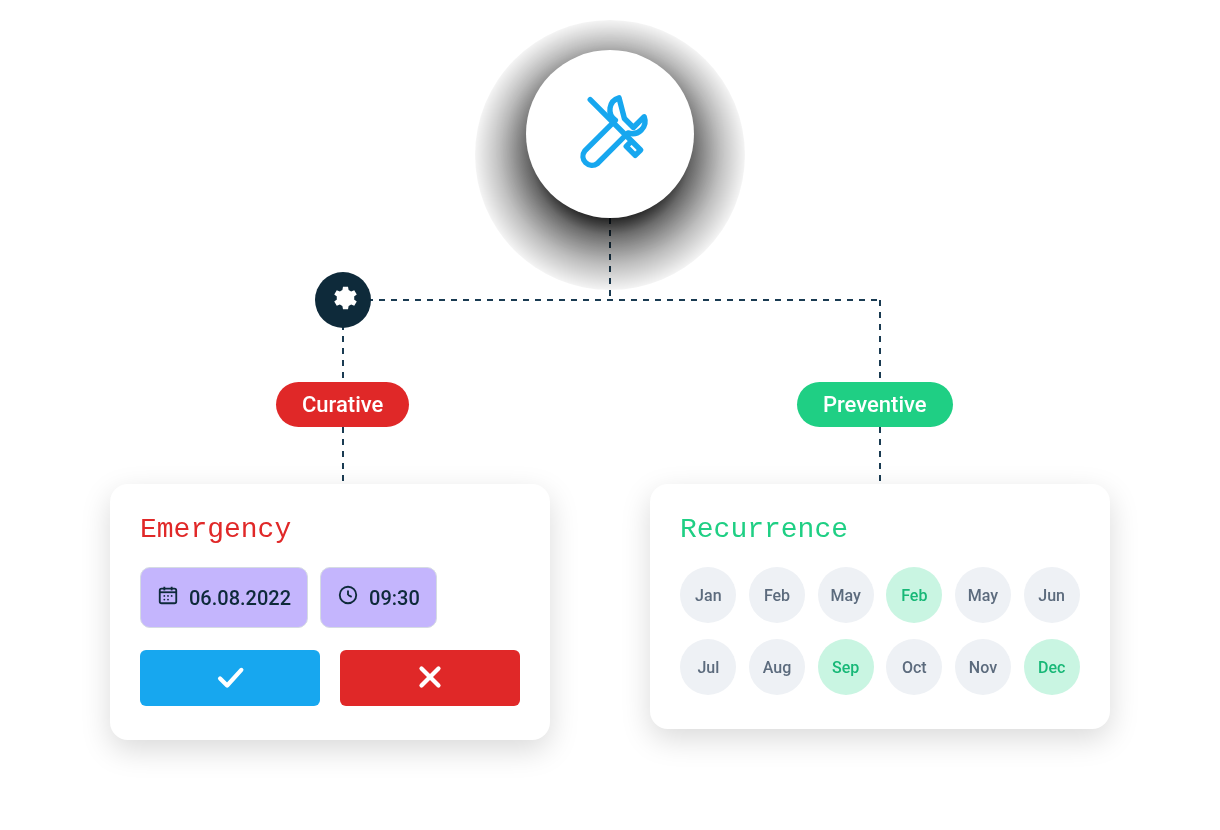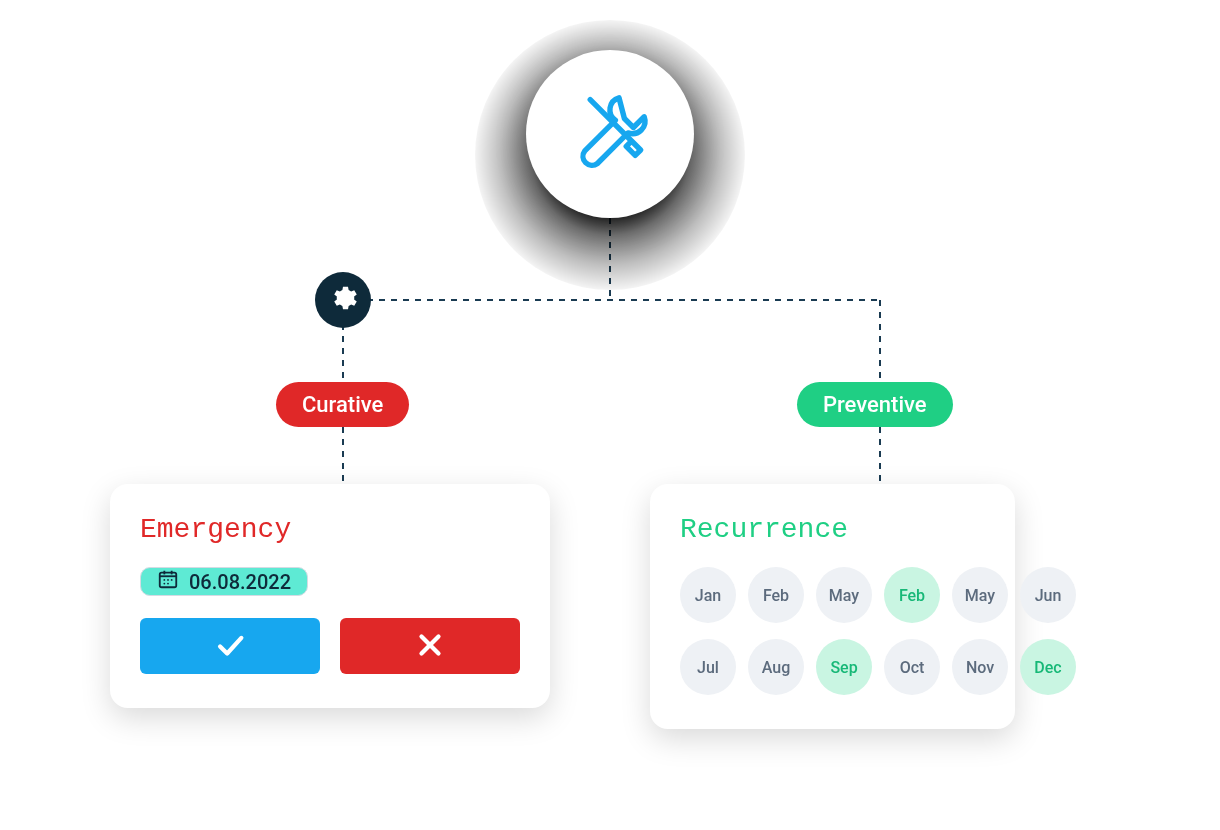--- a/index.html
+++ b/index.html
@@ -63,34 +63,34 @@
 
   
   .card {
     position: absolute;
     background: #fff;
     border-radius: 18px;
     box-shadow: 0 10px 30px rgba(0,0,0,0.15);
     padding: 30px 30px 34px;
   }
   .card-left  { left: 110px; top: 484px; width: 440px; }
-  .card-right { left: 650px; top: 484px; width: 365px; }
+  .card-right { left: 650px; top: 484px; width: 460px; }
 
   .card-title { font-size: 28px; font-weight: 500; margin-bottom: 22px; font-family: Liberation Mono, monospace; }
   .title-red   { color: #e02828; }
   .title-green { color: #1fcf84; }
 
   
   .fields-row { display: flex; gap: 12px; margin-bottom: 22px; }
   .field {
     display: flex; align-items: center; gap: 10px;
     border: 1px solid #d5dbe3; border-radius: 10px;
-    padding: 0 16px;
+    padding: 16px 16px;
     font-size: 20px; color: #0e2a3a; font-weight: 500;
-    background: #5eead4;
+    background: #c4b5fd;
   }
   .field svg { width: 22px; height: 22px; stroke: #0e2a3a; fill: none; stroke-width: 2; }
 
   
   .btn-row { display: flex; gap: 20px; }
   .btn {
     flex: 1 1 0;
     height: 56px;
     border: none;
     border-radius: 6px;
@@ -177,20 +177,30 @@
               <line x1="8" y1="3" x2="8" y2="7"></line>
               <line x1="16" y1="3" x2="16" y2="7"></line>
               <circle cx="8" cy="13" r="1" fill="#0e2a3a" stroke="none"></circle>
               <circle cx="12" cy="13" r="1" fill="#0e2a3a" stroke="none"></circle>
               <circle cx="16" cy="13" r="1" fill="#0e2a3a" stroke="none"></circle>
               <circle cx="8" cy="17" r="1" fill="#0e2a3a" stroke="none"></circle>
               <circle cx="12" cy="17" r="1" fill="#0e2a3a" stroke="none"></circle>
             </svg>
         </span>
         <span>06.08.2022</span>
+      </div>
+      <div class="field">
+        <span>
+          <svg viewBox="0 0 24 24">
+              <circle cx="12" cy="12" r="9"></circle>
+              <line x1="12" y1="7" x2="12" y2="12"></line>
+              <line x1="12" y1="12" x2="16" y2="14"></line>
+            </svg>
+        </span>
+        <span>09:30</span>
       </div>
     </div>
 
     <div class="btn-row">
       <button class="btn btn-blue">
         <span>
           <svg viewBox="0 0 24 24">
               <polyline points="5 13 10 18 20 7"></polyline>
             </svg>
         </span>

